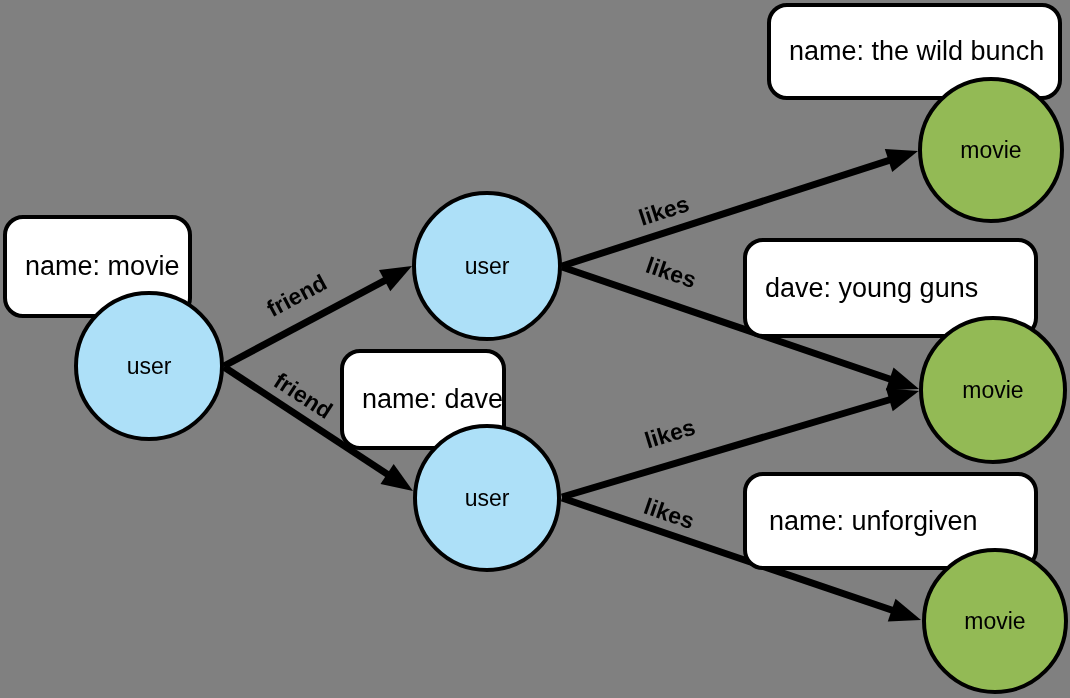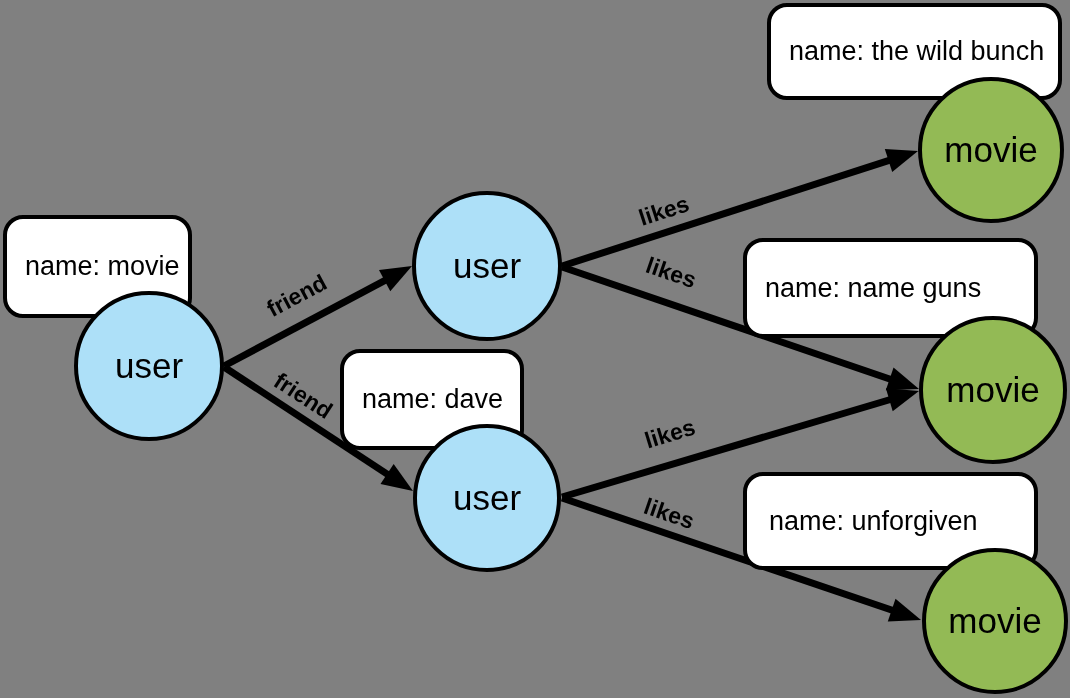--- a/index.html
+++ b/index.html
@@ -36,21 +36,21 @@
   }
   .node {
     position: absolute;
     z-index: 3;
     box-sizing: border-box;
     border: 4px solid #000000;
     border-radius: 50%;
     display: flex;
     align-items: center;
     justify-content: center;
-    font-size: 35px;
+    font-size: 23px;
     color: #000000;
   }
   .edge-label {
     position: absolute;
     z-index: 4;
     font-size: 23px;
     font-weight: bold;
     color: #000000;
     white-space: nowrap;
     transform-origin: center center;
@@ -71,28 +71,28 @@
       <polygon points="919,389 885.7851015966141,390.33061040607294 893.5461120925931,367.6201124793144" fill="#000000"></polygon>
       <line x1="562" y1="497" x2="905.5791041426378" y2="394.98491585680785" stroke="#000000" stroke-width="7"></line>
       <polygon points="919,391 892.6979441931047,411.3273672749564 885.8666598671485,388.320117233764" fill="#000000"></polygon>
       <line x1="562" y1="498" x2="907.7445065357739" y2="615.4953476249705" stroke="#000000" stroke-width="7"></line>
       <polygon points="921,620 887.7874195791884,621.3872641389142 895.5096807935246,598.6635610573838" fill="#000000"></polygon>
     </svg>
 
 <div class="prop-box" style="left: 3px; top: 215px; width: 189px; height: 103px; background: rgb(255, 255, 255);">
       <span>name: movie</span>
     </div>
-    <div class="prop-box" style="left: 340px; top: 349px; width: 184px; height: 101px; background: rgb(255, 255, 255);">
+    <div class="prop-box" style="left: 340px; top: 349px; width: 166px; height: 101px; background: rgb(255, 255, 255);">
       <span>name: dave</span>
     </div>
     <div class="prop-box" style="left: 743px; top: 3px; width: 295px; height: 97px; background: rgb(255, 255, 255); margin-left: 24px;">
       <span>name: the wild bunch</span>
     </div>
     <div class="prop-box" style="left: 743px; top: 238px; width: 295px; height: 100px; background: rgb(255, 255, 255);">
-      <span>name: name guns</span>
+      <span>dave: young guns</span>
     </div>
     <div class="prop-box" style="left: 743px; top: 472px; width: 295px; height: 98px; background: rgb(255, 255, 255); padding-left: 22px;">
       <span>name: unforgiven</span>
     </div>
     <div class="node" style="left: 74px; top: 291px; width: 150px; height: 150px; background: rgb(173, 224, 248);">
       <span>user</span>
     </div>
     <div class="node" style="left: 412px; top: 191px; width: 150px; height: 150px; background: rgb(173, 224, 248);">
       <span>user</span>
     </div>

